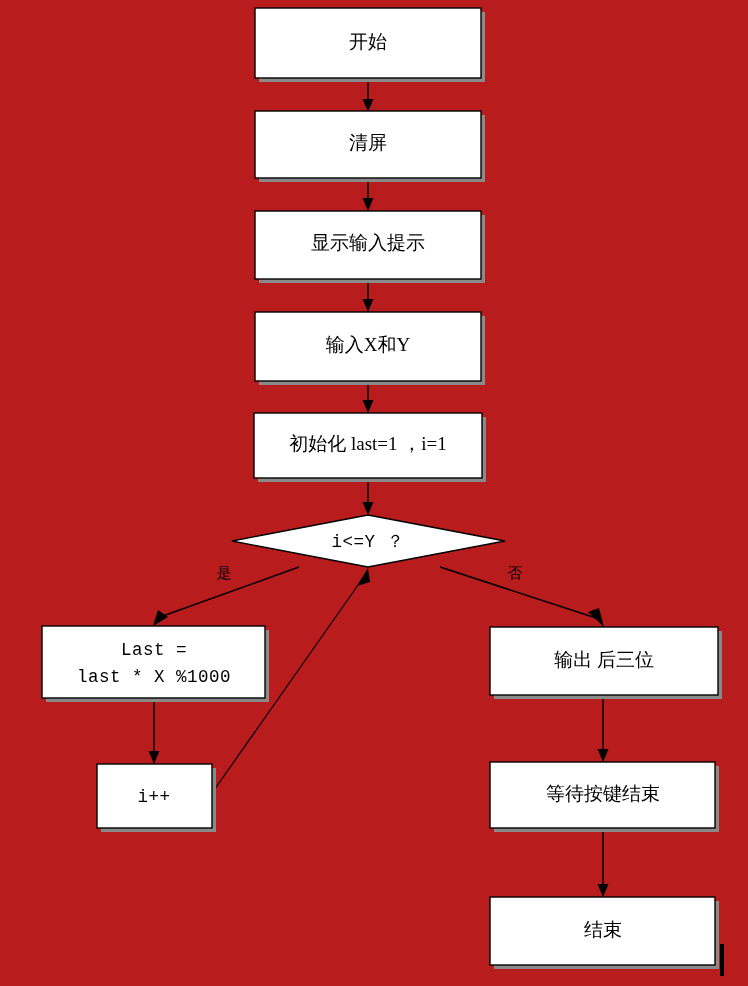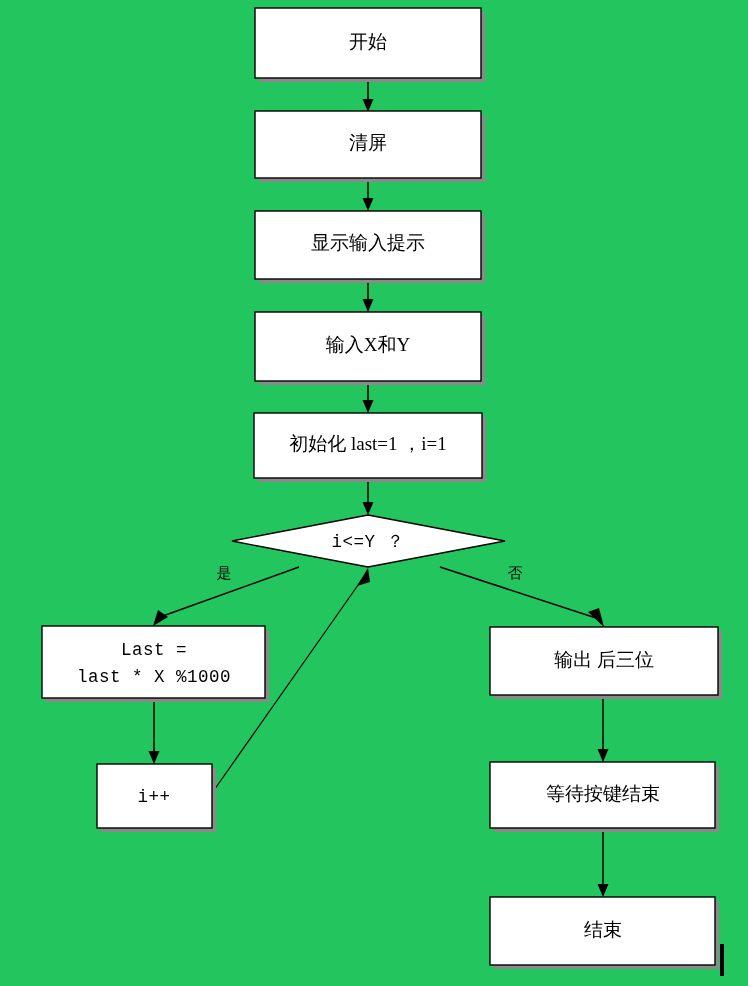--- a/index.html
+++ b/index.html
@@ -10,21 +10,21 @@
   body {
     width: 748px;
     height: 986px;
     font-family: "Liberation Serif", "DejaVu Serif", serif;
     overflow: hidden;
   }
   #flowchart-root {
     position: relative;
     width: 748px;
     height: 986px;
-    background: #22c55e;
+    background: #b91c1c;
   }
   svg#flow-svg {
     display: block;
     width: 748px;
     height: 986px;
   }
   .node-box {
     fill: #ffffff;
     stroke: #000000;
     stroke-width: 1.4;

